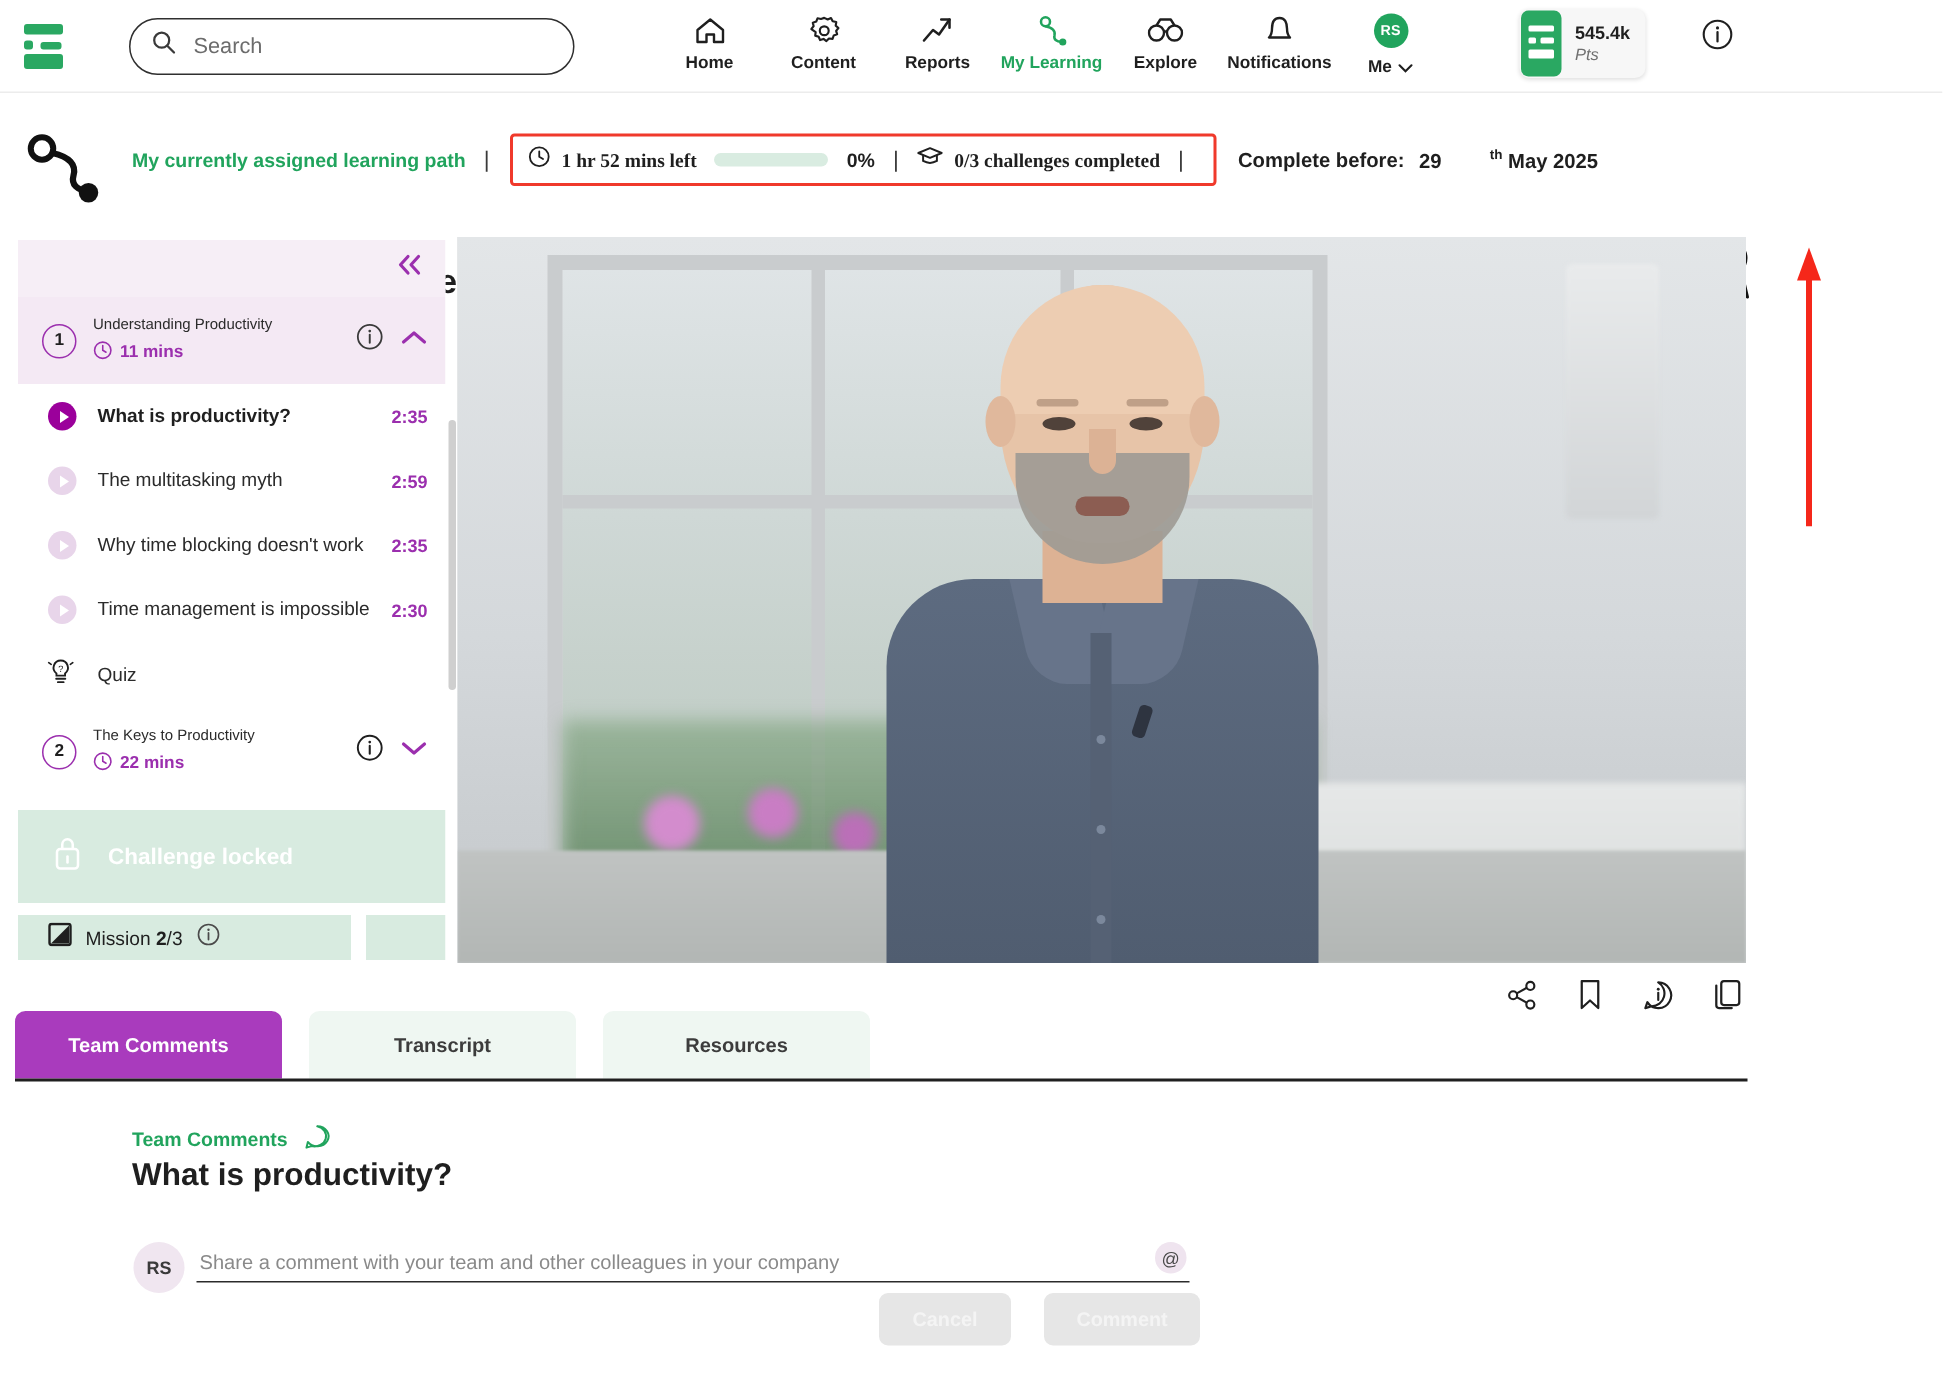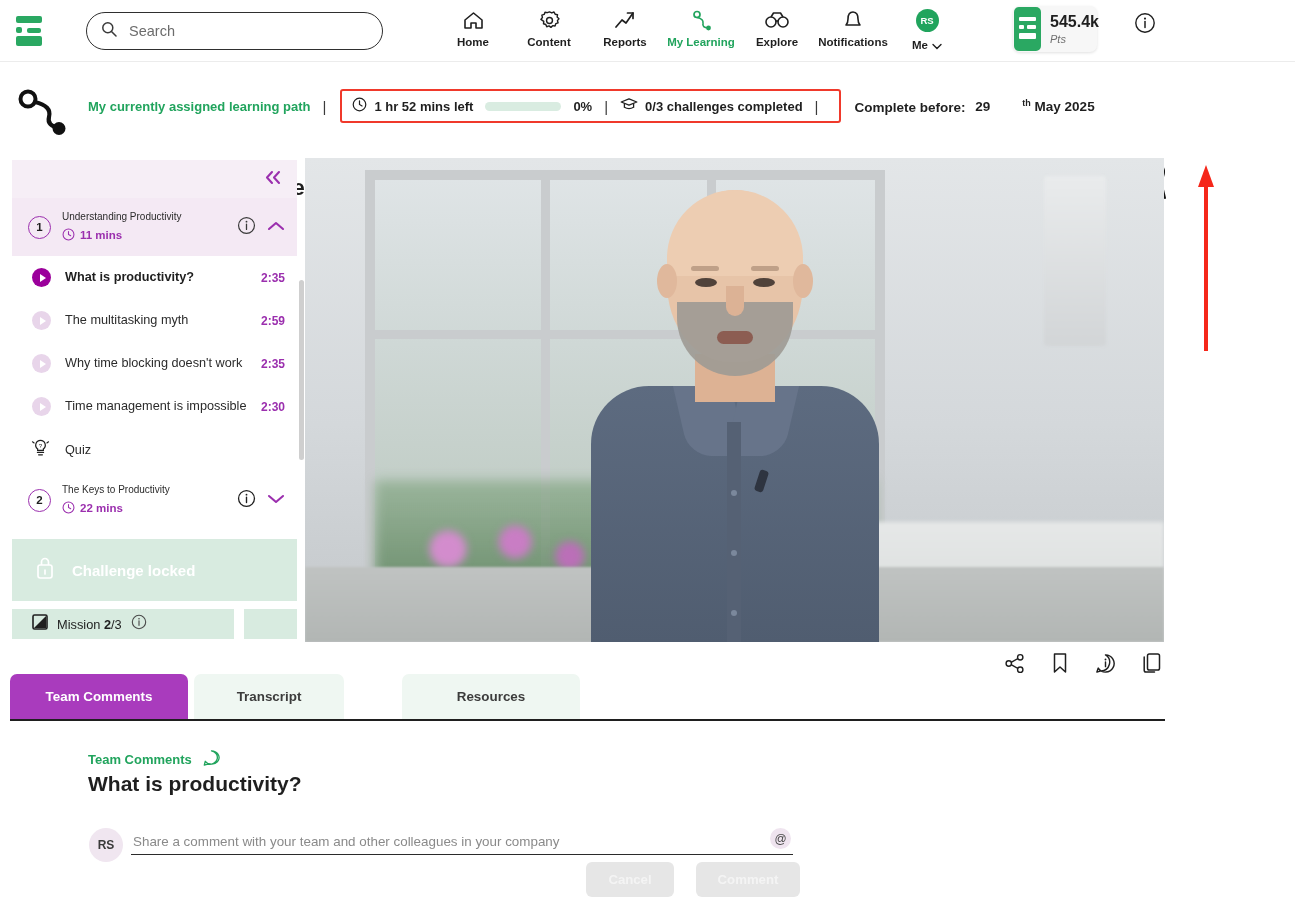--- a/index.html
+++ b/index.html
@@ -62,21 +62,21 @@
   .points-badge .sq {
     width:27px;height:44px;background:#2aa862;border-radius:5px;
     margin-left:1px; position:relative; flex:none;
   }
   .points-badge .sq i { position:absolute; background:#fff; border-radius:1px; display:block; }
   .pb1{left:5px;top:10px;width:17px;height:4px;}
   .pb2{left:5px;top:18px;width:5px;height:4px;}
   .pb3{left:13px;top:18px;width:9px;height:4px;}
   .pb4{left:5px;top:26px;width:17px;height:6px;border-radius:0 0 0 5px;}
   .points-text { margin-left:9px; }
-  .points-num { font-size:16px; font-weight:bold; color:#1f1f1f; }
+  .points-num { font-size:12px; font-weight:bold; color:#1f1f1f; }
   .points-sub { font-size:11px; color:#6f6f6f; margin-top:2px;font-style:italic; }
 
   .info-top { position:absolute; left:1134px; top:12px; }
 
   
   .tooltip {
     position:absolute; left:1022px; top:39px; width:262px; height:50px;
     background:#9b2fae; border-radius:7px; color:#fff;
     display:flex; align-items:center; justify-content:center; text-align:center;
     font-size:12.2px; font-weight:bold; line-height:1.35; padding:0 12px;
@@ -92,21 +92,21 @@
   .pathheader { position:absolute; left:0; top:63px; width:1295px; height:96px; background:#fff; }
   .path-icon { position:absolute; left:14px; top:26px; }
   .crumbrow { position:absolute; left:88px; top:26px; display:flex; align-items:center; gap:0; }
   .crumb-link { font-size:13px; font-weight:bold; color:#21a45d; }
   .vbar { color:#3a3a3a; font-size:15px; margin:0 12px; }
   .meta-box {
     display:flex; align-items:center; gap:0;
     border:2px solid #f0392b; border-radius:3px; padding:6px 8px 6px 10px;
     margin-left:2px;
   }
-  .meta-item { display:flex; align-items:center; gap:7px; font-size:13px; font-weight:bold; color:#1f1f1f; white-space:nowrap;}
+  .meta-item { display:flex; align-items:center; gap:7px; font-size:13px; font-weight:bold; color:#1f1f1f; white-space:nowrap;font-family:Liberation Serif, serif;}
   .progress-track { width:76px; height:9px; border-radius:5px; background:#d9ece1; margin:0 12px; }
   .progress-fill { height:100%; border-radius:5px; background:#21a45d; }
   .pct { font-size:13px; font-weight:bold; color:#1f1f1f; }
   .complete-before { font-size:13.5px; font-weight:bold; color:#1f1f1f; margin-left:14px; white-space:nowrap; }
   .complete-before .dt { font-weight:bold; margin-left:6px; }
   .complete-before sup { font-size:9px;padding-left:32px; }
 
   .pathtitle {
     position:absolute; left:88px; top:112px;
     font-size:22.5px; font-weight:bold; color:#1f1f1f;
@@ -704,21 +704,21 @@
           <rect x="5.5" y="2" width="12" height="16" rx="1.8" fill="none" stroke="#1f1f1f" stroke-width="1.5"></rect>
           <path d="M12.5 20 H4 a1.8 1.8 0 0 1 -1.8 -1.8 V5" fill="none" stroke="#1f1f1f" stroke-width="1.5" stroke-linecap="round"></path>
         </svg>
     </span>
   </div>
 
   <div class="tabs">
     <div class="tab active" style="left:0; width:178px;">
       <span>Team Comments</span>
     </div>
-    <div class="tab idle" style="left:184px; width:150px;">
+    <div class="tab idle" style="left:196px; width:178px;">
       <span>Transcript</span>
     </div>
     <div class="tab idle" style="left:392px; width:178px;">
       <span>Resources</span>
     </div>
   </div>
   <div class="tab-underline"></div>
 
   <div class="c-label">
     <span>Team Comments</span>

